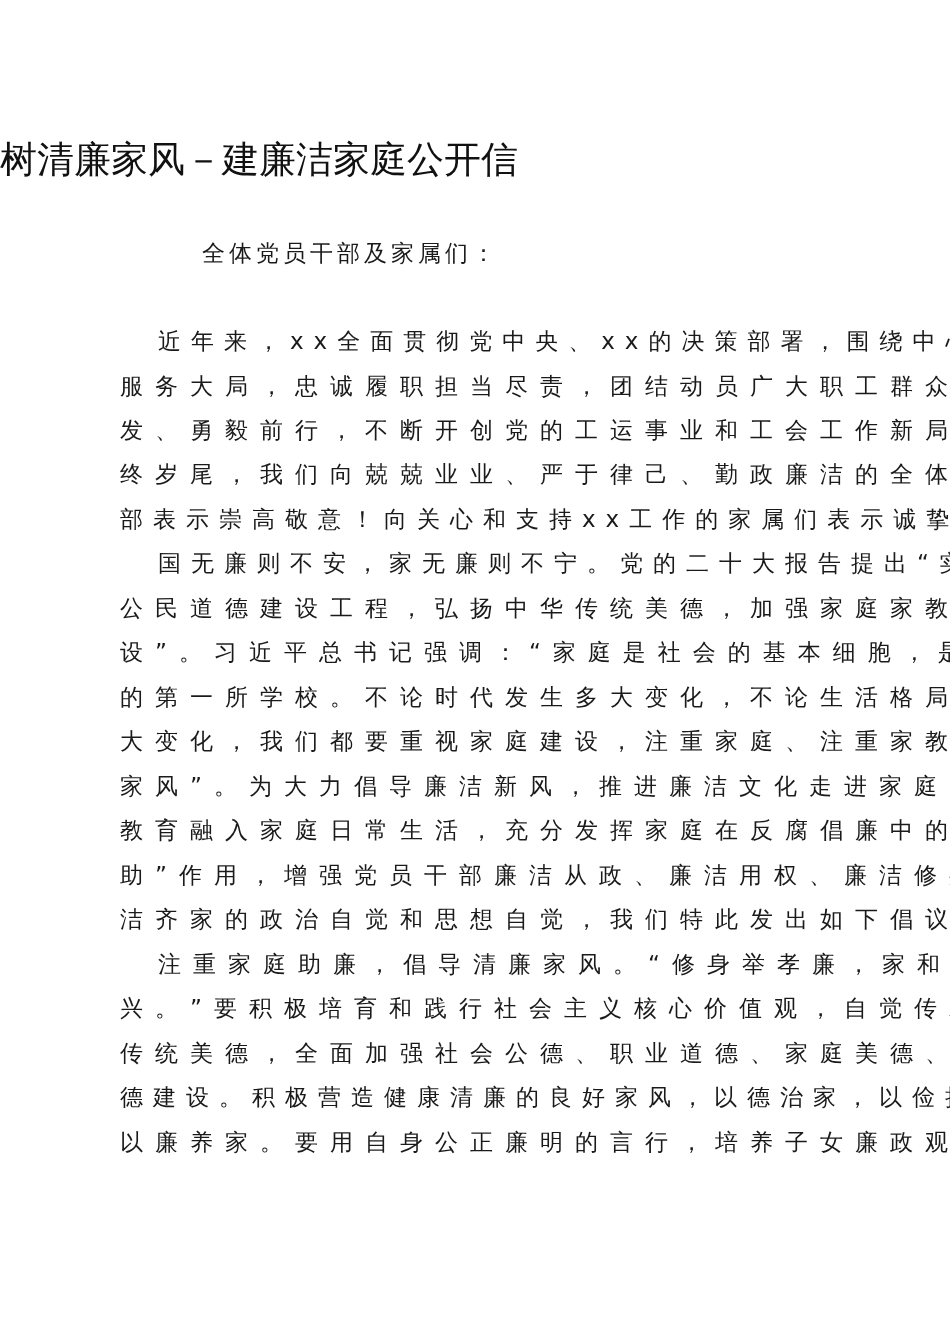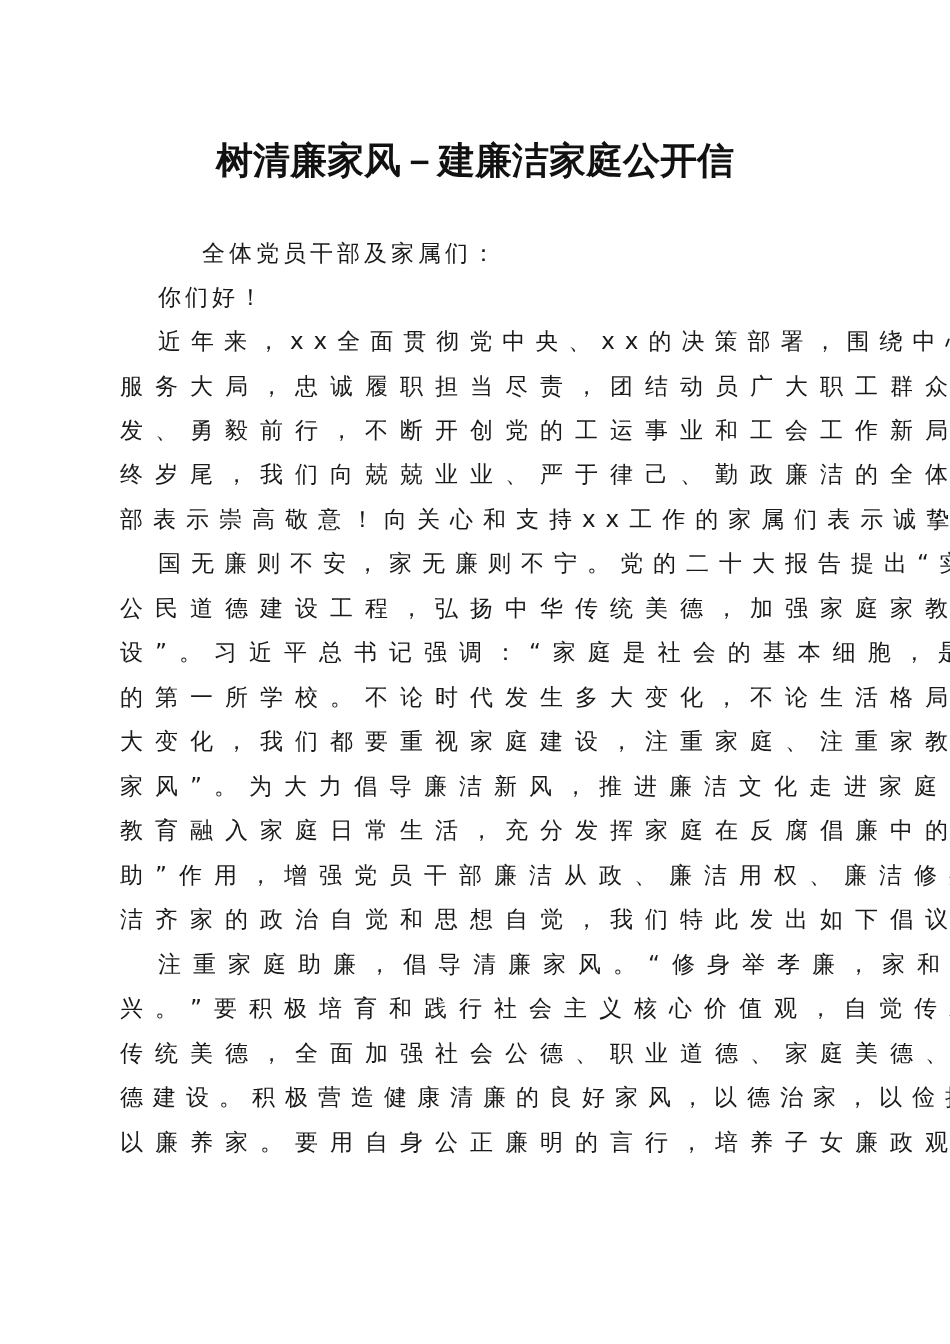--- a/index.html
+++ b/index.html
@@ -1,40 +1,39 @@
 <!DOCTYPE html>
 <html><head>
 <meta charset="utf-8">
 <style>
   html, body { margin: 0; padding: 0; background: #ffffff; }
   body { width: 950px; height: 1344px; position: relative; overflow: hidden; }
   .page { position: absolute; left: 0; top: 0; width: 950px; height: 1344px; background: #ffffff; }
   .title {
     position: absolute; left: 0; width: 950px; top: 136px;
-    text-align: center;
+    text-align: left;
     font-family: "DejaVu Serif", "Liberation Serif", serif;
-    font-weight: bold; font-size: 37px; color: #111111;
+    font-weight: normal; font-size: 37px; color: #111111;
     letter-spacing: 0px; line-height: 48px;
   }
   .line {
     position: absolute; left: 120px; width: 720px;
     font-family: "DejaVu Sans", "Liberation Sans", sans-serif;
     font-size: 23px; color: #1a1a1a; line-height: 30px;
     white-space: nowrap; letter-spacing: 12px;
   }
   .line.indent { left: 158px; }
 </style>
 </head>
 <body>
 
 <div class="page">
   <div class="title">树清廉家风－建廉洁家庭公开信</div>
 
   <div class="line indent" style="top:238px;letter-spacing:4px;margin-left:44px;">全体党员干部及家属们：</div>
-  <div class="line indent" style="top:282px;letter-spacing:4px;">你们好！</div>
   <div class="line indent" style="top:326px;letter-spacing:10px;">近年来，xx全面贯彻党中央、xx的决策部署，围绕中心、</div>
   <div class="line" style="top:371px;">服务大局，忠诚履职担当尽责，团结动员广大职工群众踔厉奋</div>
   <div class="line" style="top:415px;">发、勇毅前行，不断开创党的工运事业和工会工作新局面。年</div>
   <div class="line" style="top:459px;">终岁尾，我们向兢兢业业、严于律己、勤政廉洁的全体党员干</div>
   <div class="line" style="top:504px;letter-spacing:10px;">部表示崇高敬意！向关心和支持xx工作的家属们表示诚挚感谢！</div>
   <div class="line indent" style="top:548px;letter-spacing:10px;">国无廉则不安，家无廉则不宁。党的二十大报告提出“实施</div>
   <div class="line" style="top:593px;">公民道德建设工程，弘扬中华传统美德，加强家庭家教家风建</div>
   <div class="line" style="top:637px;">设”。习近平总书记强调：“家庭是社会的基本细胞，是人生</div>
   <div class="line" style="top:682px;">的第一所学校。不论时代发生多大变化，不论生活格局发生多</div>
   <div class="line" style="top:726px;">大变化，我们都要重视家庭建设，注重家庭、注重家教、注重</div>

